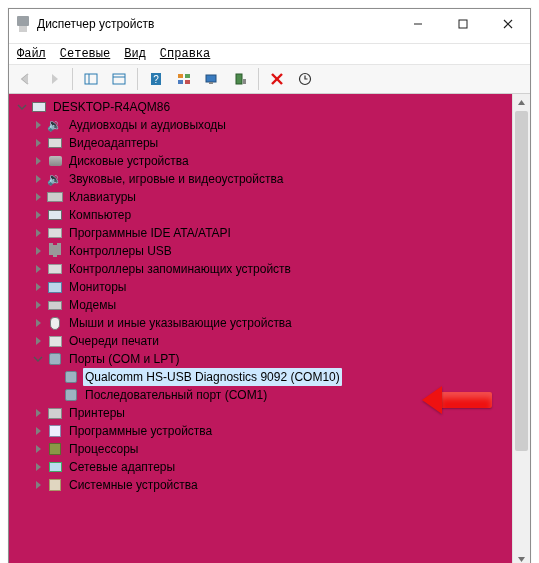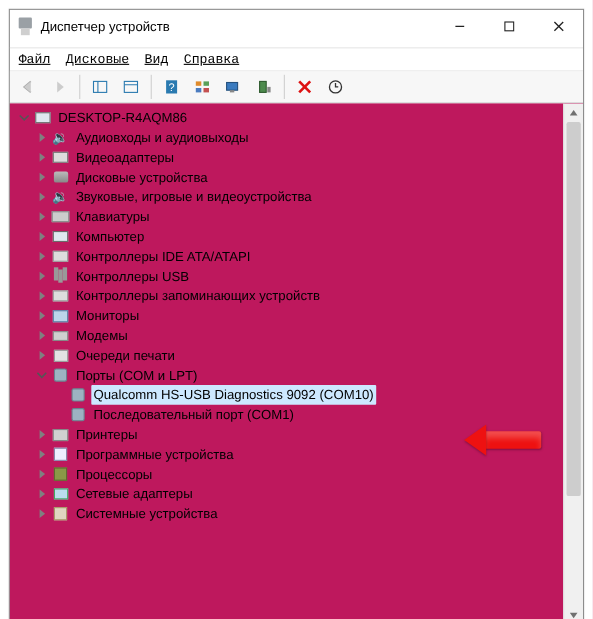--- a/index.html
+++ b/index.html
@@ -162,21 +162,21 @@
     <div class="win-btn win-close">
       <svg width="10" height="10">
           <line x1="1" y1="1" x2="9" y2="9" stroke="#222" stroke-width="1.2"></line>
           <line x1="9" y1="1" x2="1" y2="9" stroke="#222" stroke-width="1.2"></line>
         </svg>
     </div>
   </div>
 
   <div class="menubar">
     <span class="menu-item"><span class="ul">Файл</span></span>
-    <span class="menu-item"><span class="ul">Дисковые</span></span>
+    <span class="menu-item"><span class="ul">Сетевые</span></span>
     <span class="menu-item"><span class="ul">Вид</span></span>
     <span class="menu-item"><span class="ul">Справка</span></span>
   </div>
 
   <div class="toolbar">
     <div class="tbtn disabled">
       <svg width="16" height="14">
           <path d="M10 2 L4 7 L10 12" fill="none" stroke="#555" stroke-width="1.6"></path>
           <path d="M10 2 L4 7 L10 12 Z" fill="#9a9a9a"></path>
         </svg>
@@ -287,21 +287,21 @@
       <div class="row">
           <span class="ind"></span>
           <span class="twisty closed"></span>
           <span class="node-icon i-computer"></span>
           <span class="node-label">Компьютер</span>
         </div>
       <div class="row">
           <span class="ind"></span>
           <span class="twisty closed"></span>
           <span class="node-icon i-ide"></span>
-          <span class="node-label">Контроллеры IDE ATA/ATAPI</span>
+          <span class="node-label">Программные IDE ATA/ATAPI</span>
         </div>
       <div class="row">
           <span class="ind"></span>
           <span class="twisty closed"></span>
           <span class="node-icon i-usb"></span>
           <span class="node-label">Контроллеры USB</span>
         </div>
       <div class="row">
           <span class="ind"></span>
           <span class="twisty closed"></span>
@@ -312,20 +312,26 @@
           <span class="ind"></span>
           <span class="twisty closed"></span>
           <span class="node-icon i-monitor"></span>
           <span class="node-label">Мониторы</span>
         </div>
       <div class="row">
           <span class="ind"></span>
           <span class="twisty closed"></span>
           <span class="node-icon i-modem"></span>
           <span class="node-label">Модемы</span>
+        </div>
+      <div class="row">
+          <span class="ind"></span>
+          <span class="twisty closed"></span>
+          <span class="node-icon i-mouse"></span>
+          <span class="node-label">Мыши и иные указывающие устройства</span>
         </div>
       <div class="row">
           <span class="ind"></span>
           <span class="twisty closed"></span>
           <span class="node-icon i-queue"></span>
           <span class="node-label">Очереди печати</span>
         </div>
 
       <div class="row">
           <span class="ind"></span>

